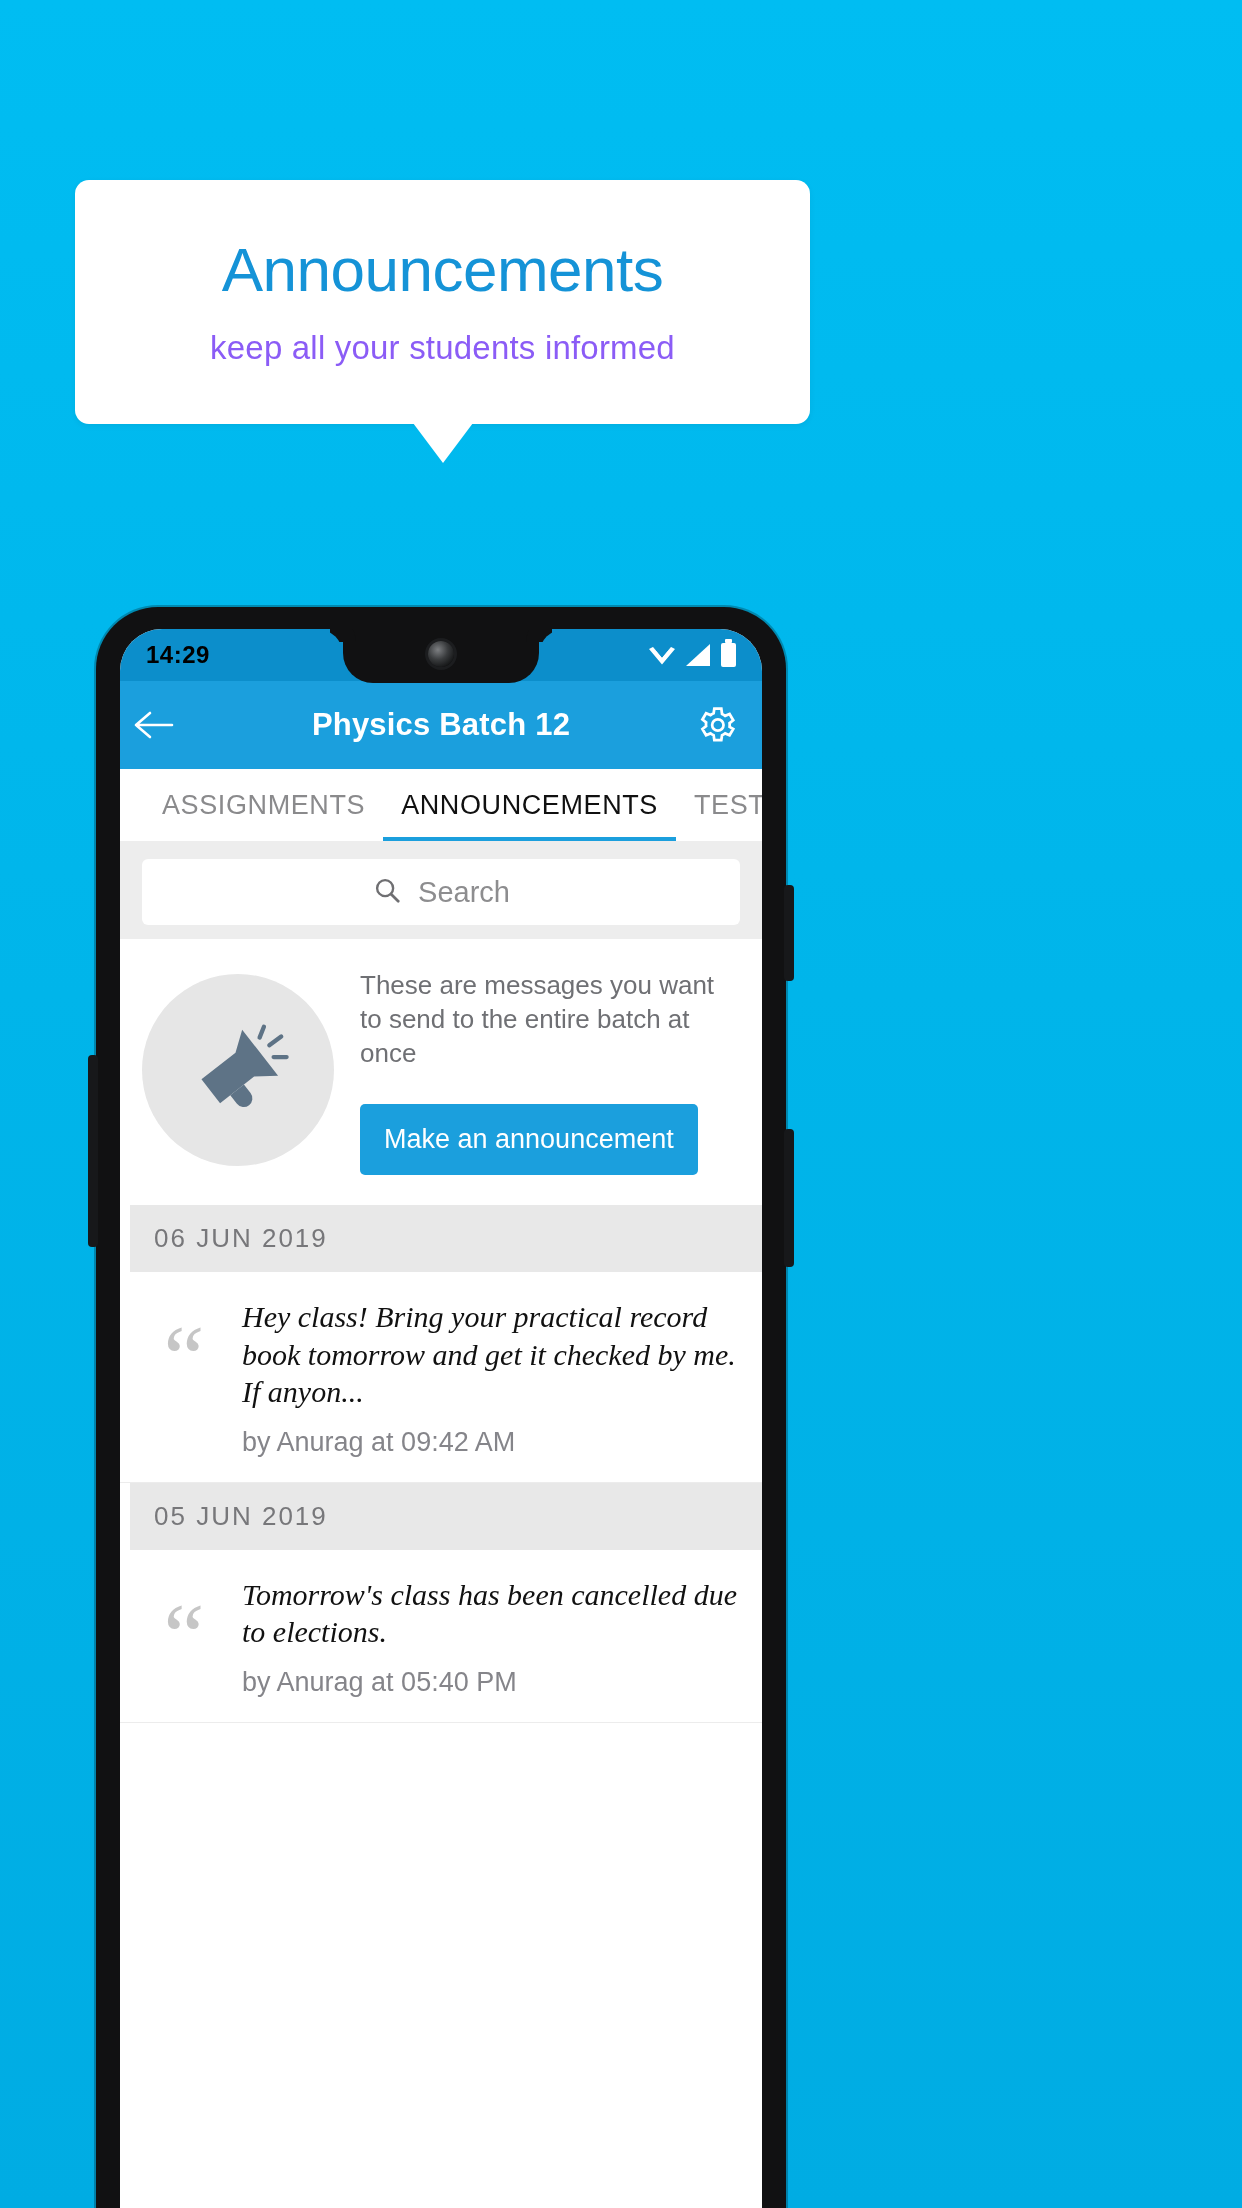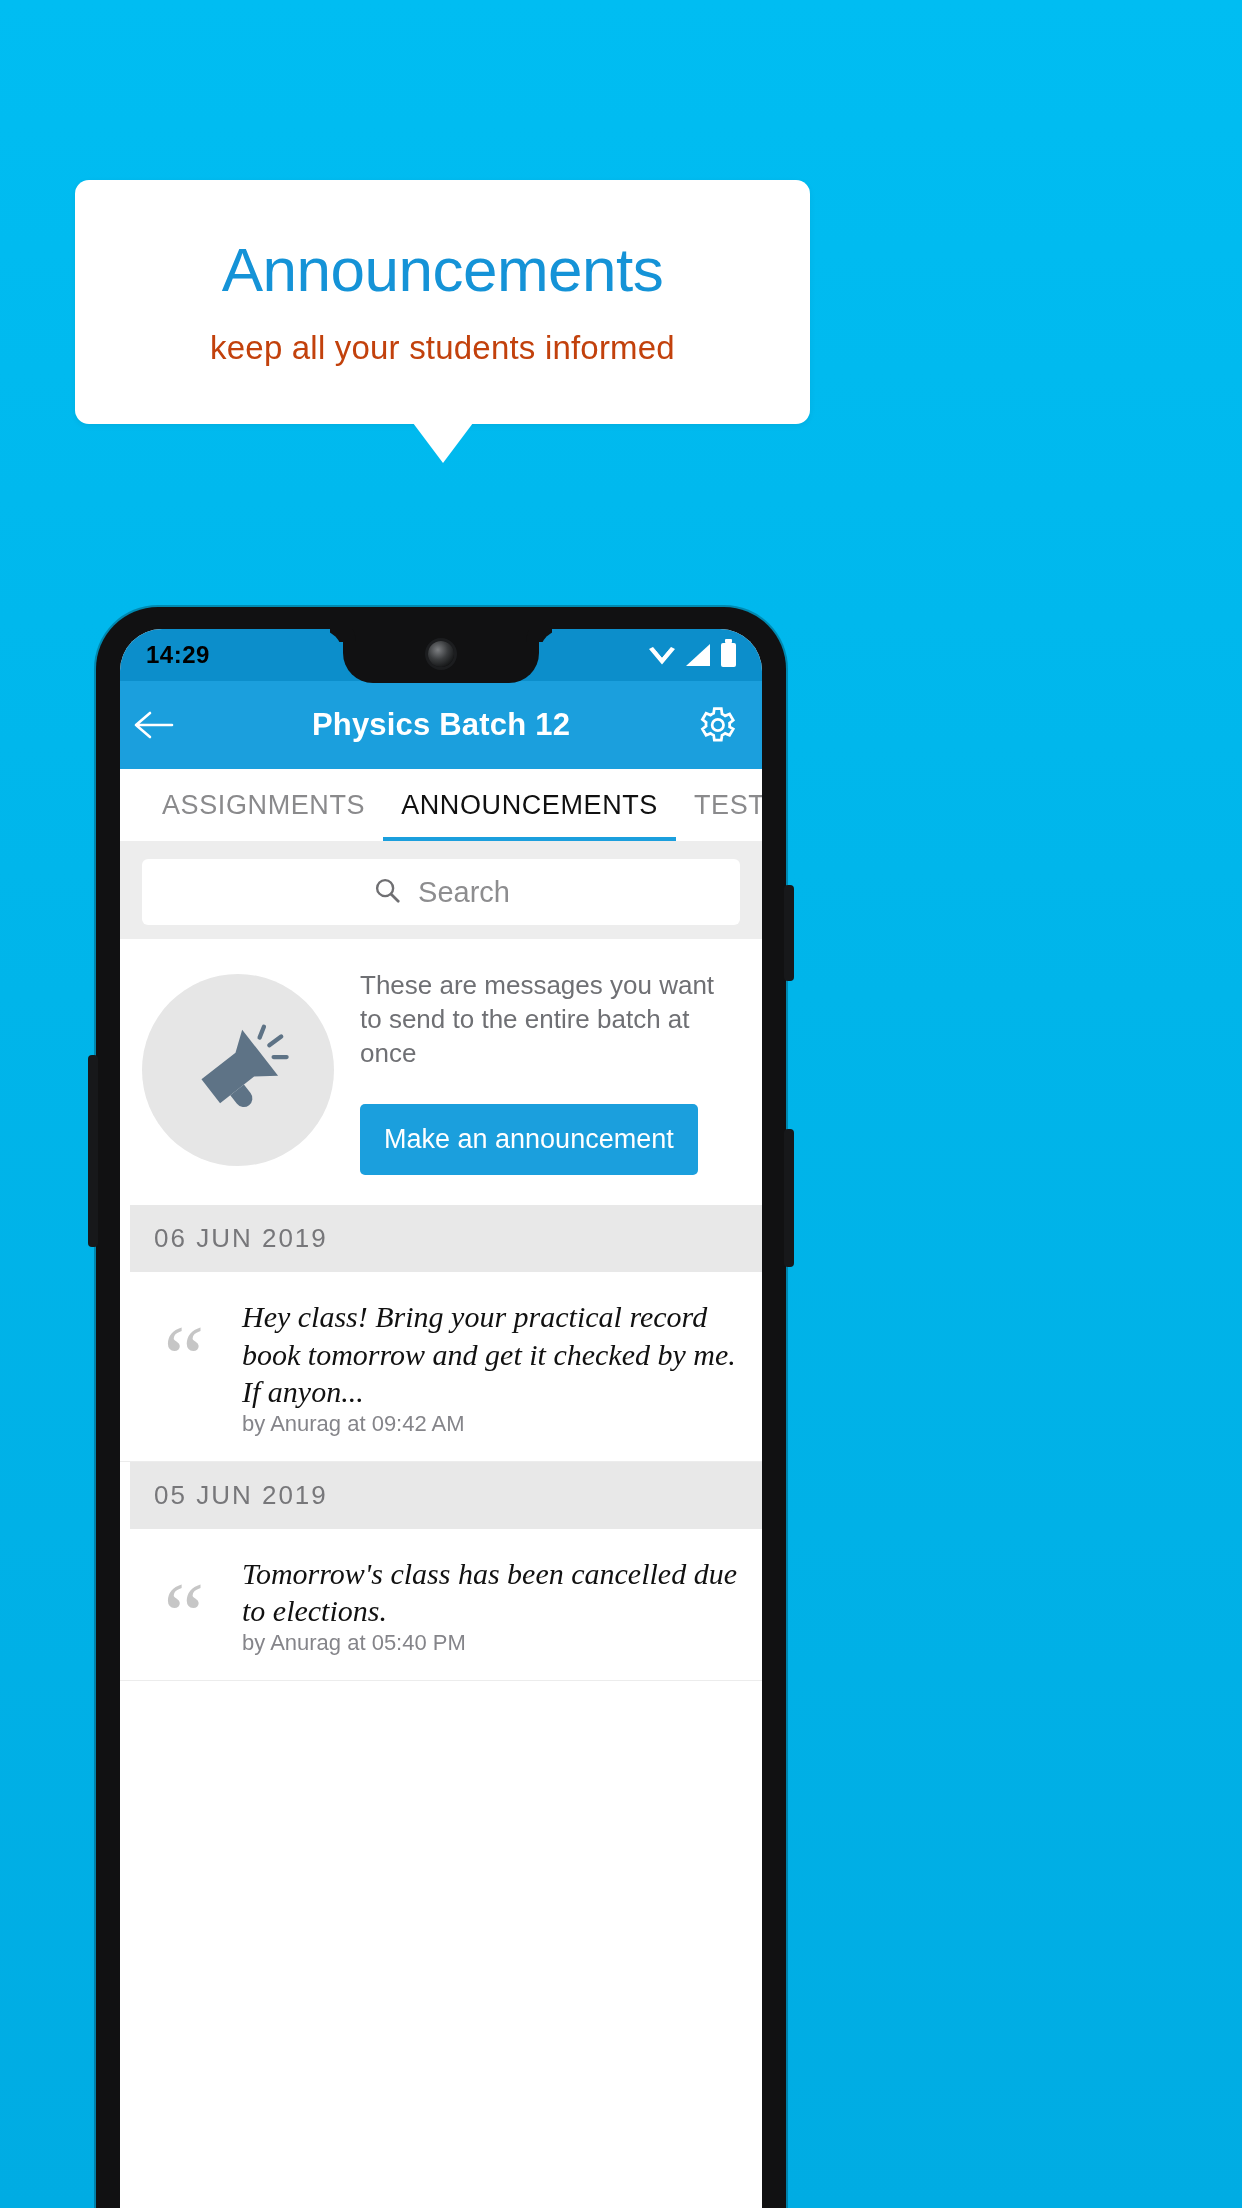--- a/index.html
+++ b/index.html
@@ -30,21 +30,21 @@
     font-size: 62px;
     font-weight: 400;
     color: #1593D7;
     letter-spacing: -0.5px;
     line-height: 1.05;
   }
   #promo-subtitle {
     margin-top: 26px;
     font-size: 33px;
     font-weight: 400;
-    color: #c2410c;
+    color: #8b5cf6;
     letter-spacing: 0.2px;
   }
   #promo-pointer {
     position: absolute;
     left: 413px; top: 423px;
     width: 0; height: 0;
     border-left: 30px solid transparent;
     border-right: 30px solid transparent;
     border-top: 40px solid #ffffff;
   }
@@ -288,22 +288,22 @@
   }
   .row-body { flex: 1 1 auto; min-width: 0; }
   .ann-text {
     font-family: "Liberation Serif", serif;
     font-style: italic;
     font-size: 30px;
     line-height: 1.25;
     color: #111;
   }
   .ann-meta {
-    margin-top: 0;
-    font-size: 22px;
+    margin-top: 16px;
+    font-size: 27px;
     color: #85858a;
   }
 </style>
 </head>
 <body>
 
 <div id="promo-card">
   <div id="promo-title">Announcements</div>
   <div id="promo-subtitle">keep all your students informed</div>
 </div>

